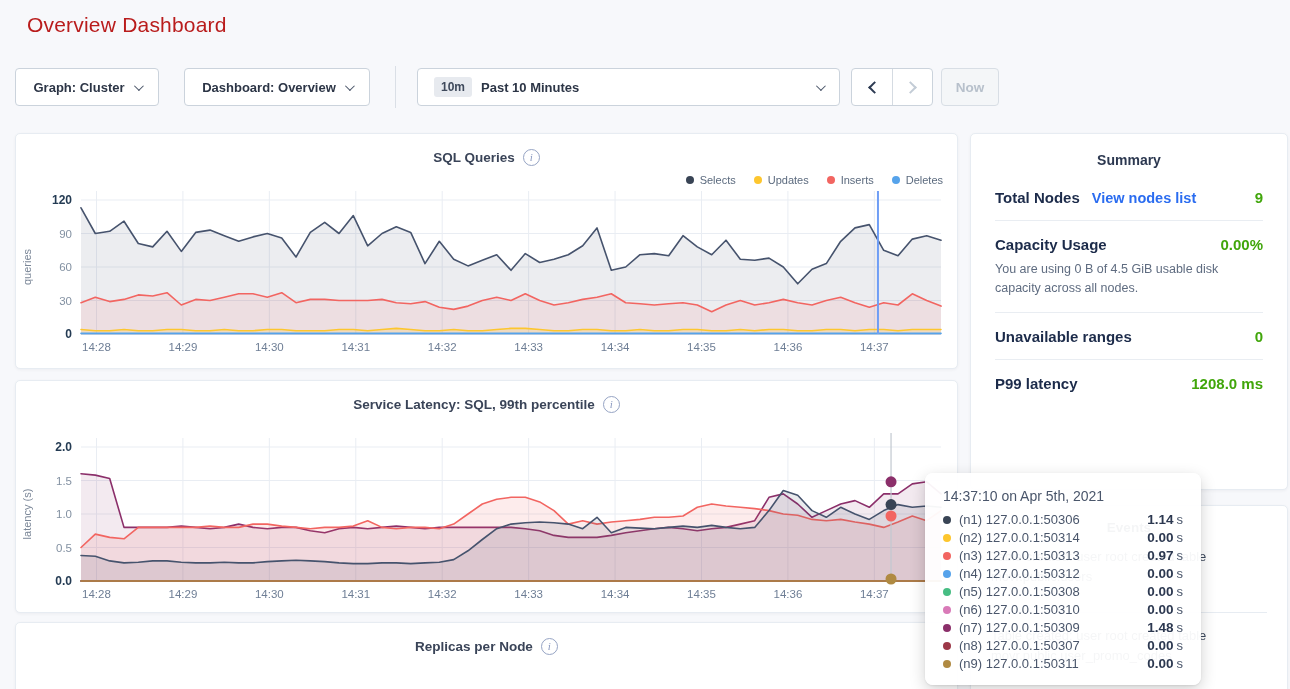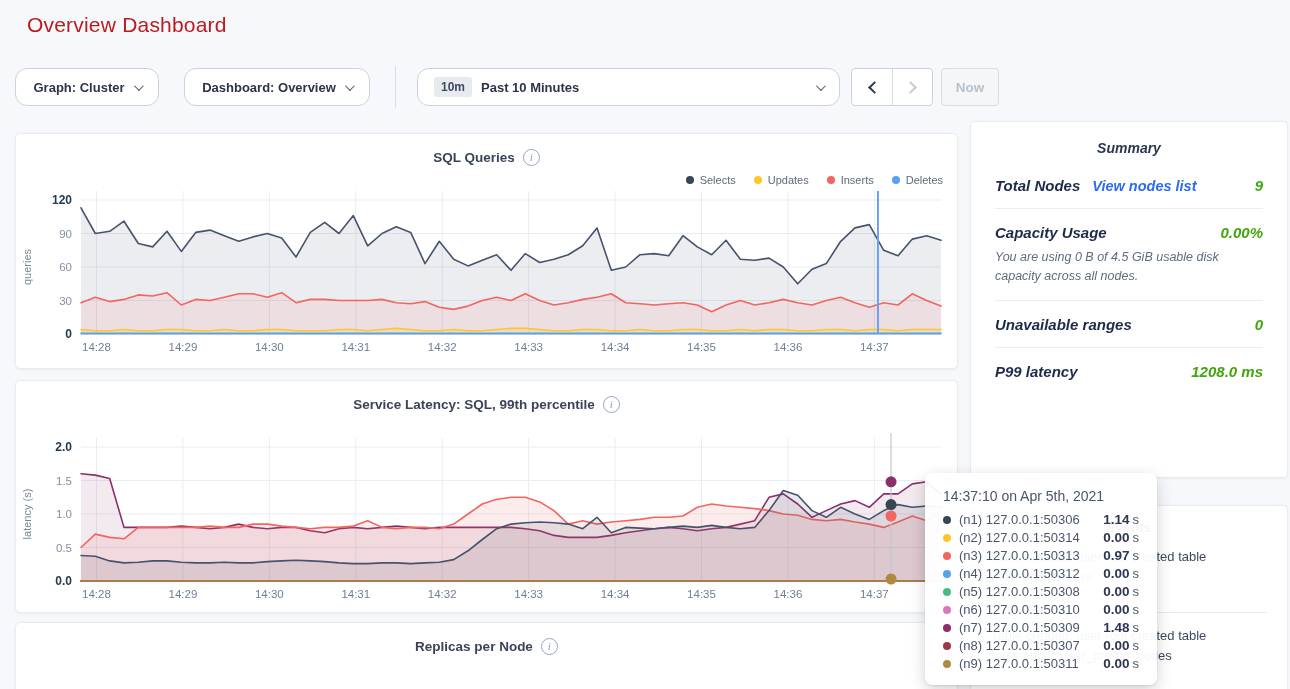--- a/index.html
+++ b/index.html
@@ -3,21 +3,21 @@
 <meta charset="utf-8">
 <style>
   * { margin:0; padding:0; box-sizing:border-box; }
   html,body { width:1290px; height:689px; }
   body { font-family:"Liberation Sans", sans-serif; background:#f7f8fb; color:#3a4458; }
   .screen { position:relative; width:1290px; height:689px; overflow:hidden; }
 
   .page-title { position:absolute; left:27px; top:13px; font-size:21px; font-weight:500; color:#b91c1c; letter-spacing:.2px; }
 
   
-  .btnbox { position:absolute; top:68px; height:38px; background:#fff; border:1px solid #cbd3dc; border-radius:12px;
+  .btnbox { position:absolute; top:68px; height:38px; background:#fff; border:1px solid #cbd3dc; border-radius:4px;
             display:flex; align-items:center; justify-content:center; gap:9px; font-size:13px; font-weight:bold; color:#2c3546; cursor:pointer; }
   .dd-graph { left:15px; width:144px; }
   .dd-dash  { left:184px; width:186px; }
   .chev { width:7px; height:7px; border-right:1.8px solid #4a5568; border-bottom:1.8px solid #4a5568; transform:rotate(45deg) translateY(-2px); }
   .tool-divider { position:absolute; left:395px; top:66px; width:1px; height:42px; background:#dadfe6; }
   .timepicker { left:417px; width:423px; justify-content:flex-start; padding:0 16px; }
   .time-badge { background:#e7eaef; border-radius:3px; padding:3px 7px; font-size:12px; font-weight:bold; color:#3f4a5c; }
   .timepicker .chev { margin-left:auto; }
   .arrow-group { position:absolute; left:851px; top:68px; height:38px; display:flex; border:1px solid #cbd3dc; border-radius:4px; background:#fff; overflow:hidden; }
   .arrow-btn { width:40px; display:flex; align-items:center; justify-content:center; cursor:pointer; }
@@ -26,21 +26,21 @@
   .arr-left  { transform:rotate(135deg); margin-left:4px; }
   .arr-right { transform:rotate(-45deg); border-color:#c3ccd6; margin-right:4px; }
   .now-btn { position:absolute; left:941px; top:68px; height:38px; width:58px; background:#f4f6f8; border:1px solid #d8dee5; border-radius:4px;
              font-size:13.5px; font-weight:bold; color:#b7c0cb; display:flex; align-items:center; justify-content:center; }
 
   
   .card { position:absolute; background:#fff; border:1px solid #e7ecf2; border-radius:5px; box-shadow:0 1px 3px rgba(60,70,85,.06); }
   #card-sql { left:15px; top:133px; width:943px; height:236px; }
   #card-lat { left:15px; top:380px; width:943px; height:233px; }
   #card-rep { left:15px; top:622px; width:943px; height:130px; }
-  #card-summary { left:970px; top:121px; width:318px; height:357px;font-style:italic; }
+  #card-summary { left:970px; top:133px; width:318px; height:357px; }
   #card-events  { left:970px; top:505px; width:318px; height:230px; }
 
   .chart-title { position:absolute; top:15px; left:0; right:0; display:flex; align-items:center; justify-content:center; gap:8px;
                  font-size:13.5px; font-weight:bold; color:#3a4458; }
   .info-icon { width:17px; height:17px; border:1px solid #96a4c4; border-radius:50%; color:#8b9ac0; font-size:11px; line-height:15px;
                text-align:center; font-weight:normal; font-family:"Liberation Serif", serif; font-style:italic; cursor:pointer; }
   .legend { position:absolute; top:40px; right:14px; display:flex; gap:18px;padding-left:41px; }
   .legend-item { display:flex; align-items:center; gap:6px; font-size:11px; color:#5b6a7e; }
   .legend-dot { width:8px; height:8px; border-radius:50%; }
   svg.chart { position:absolute; left:0; top:0; font-family:inherit; }
@@ -55,21 +55,21 @@
   .sum-value { margin-left:auto; font-size:15px; font-weight:bold; color:#41a60b; }
   .sum-desc { font-size:12.5px; color:#5f6c80; line-height:19px; margin-top:7px; font-weight:normal; }
 
   
   .events-head { padding:14px 0 0; text-align:center; font-size:13.5px; font-weight:bold; color:#2c3850; }
   .events-body { padding:0 20px; }
   .event-item { font-size:13px; color:#3e4a5e; line-height:19.5px; padding:12px 0 26px; }
   .event-item + .event-item { border-top:1px solid #e7ecf2; padding-top:13px; }
 
   
-  .tooltip { position:absolute; left:925px; top:473px; width:232px; z-index:40; background:rgba(255,255,255,.95);
+  .tooltip { position:absolute; left:925px; top:473px; width:276px; z-index:40; background:rgba(255,255,255,.95);
              border-radius:8px; padding:15px 18px 11px; box-shadow:0 1px 2px rgba(0,0,0,.08), 0 5px 16px rgba(0,0,0,.18); }
   .tooltip-header { font-size:14px; color:#4a566b; margin-bottom:8px; }
   .tooltip-row { display:flex; align-items:center; margin:3px 0; }
   .tt-dot { width:8px; height:8px; border-radius:50%; margin-right:8px; flex:none; }
   .tt-node { font-size:13px; color:#4a566b; flex:1; white-space:nowrap; }
   .tt-val { font-size:13.5px; font-weight:bold; color:#2c3850; }
   .tt-unit { font-size:13px; color:#4a566b; margin-left:3px; }
 </style>
 </head>
 <body>

